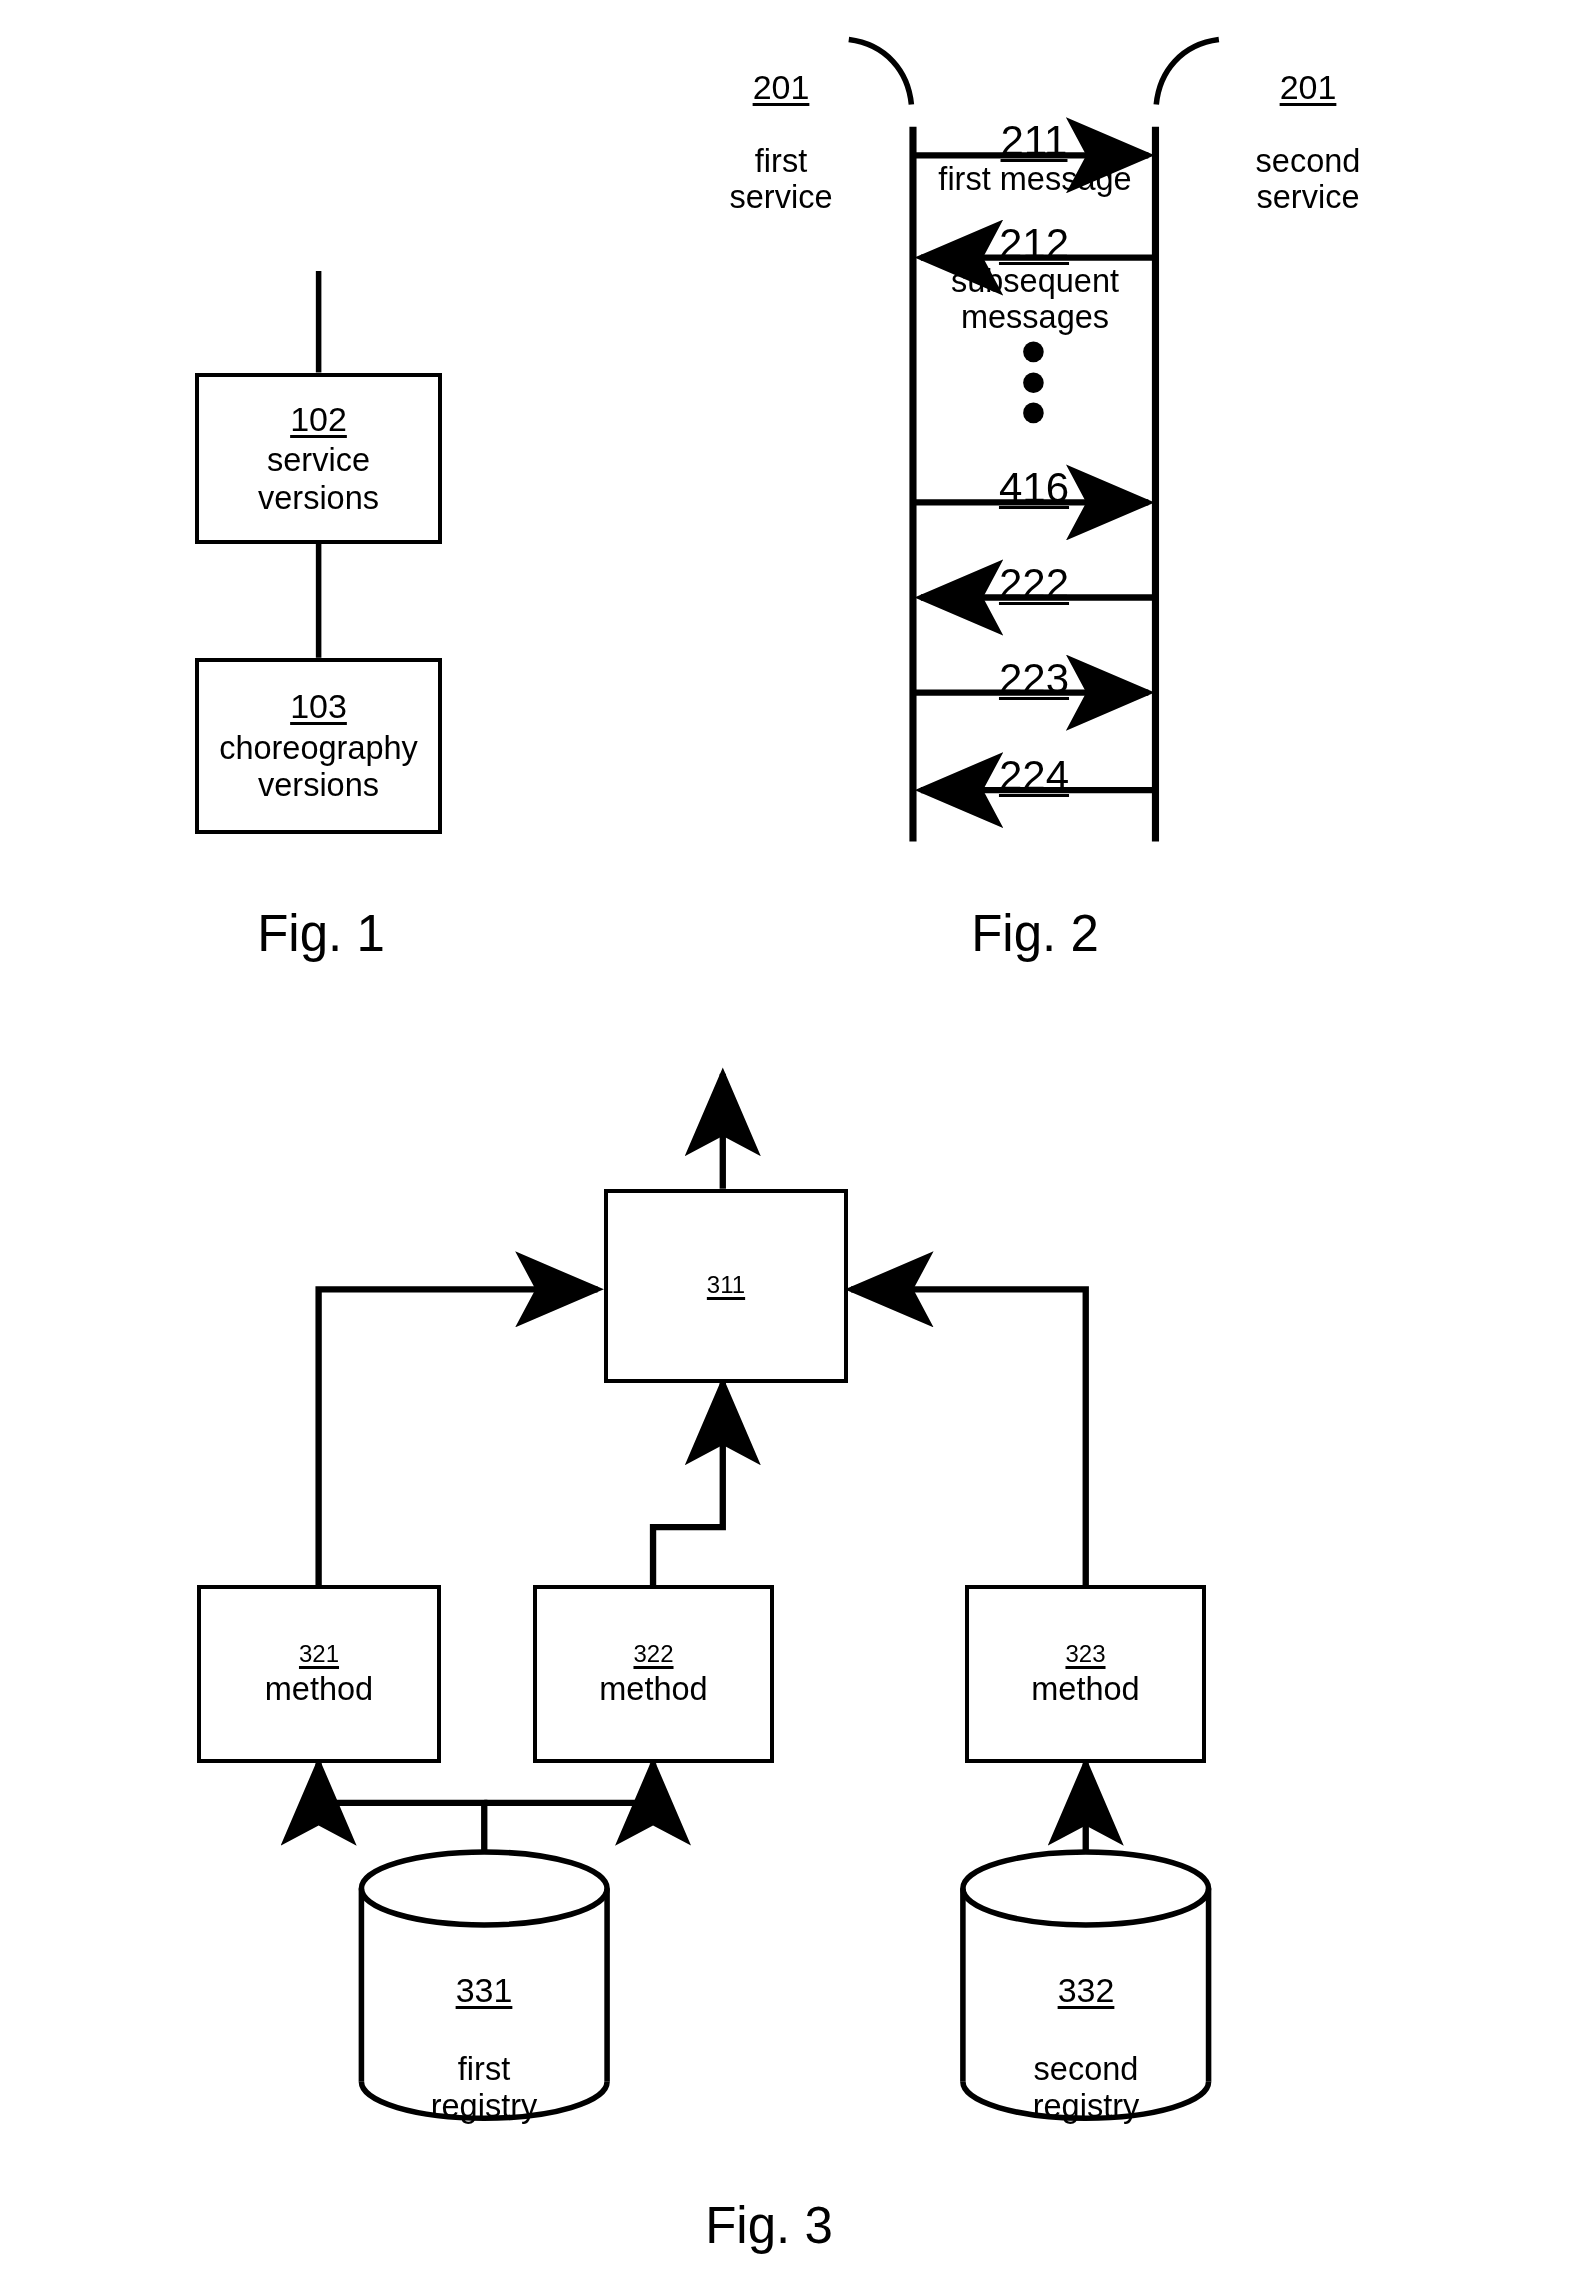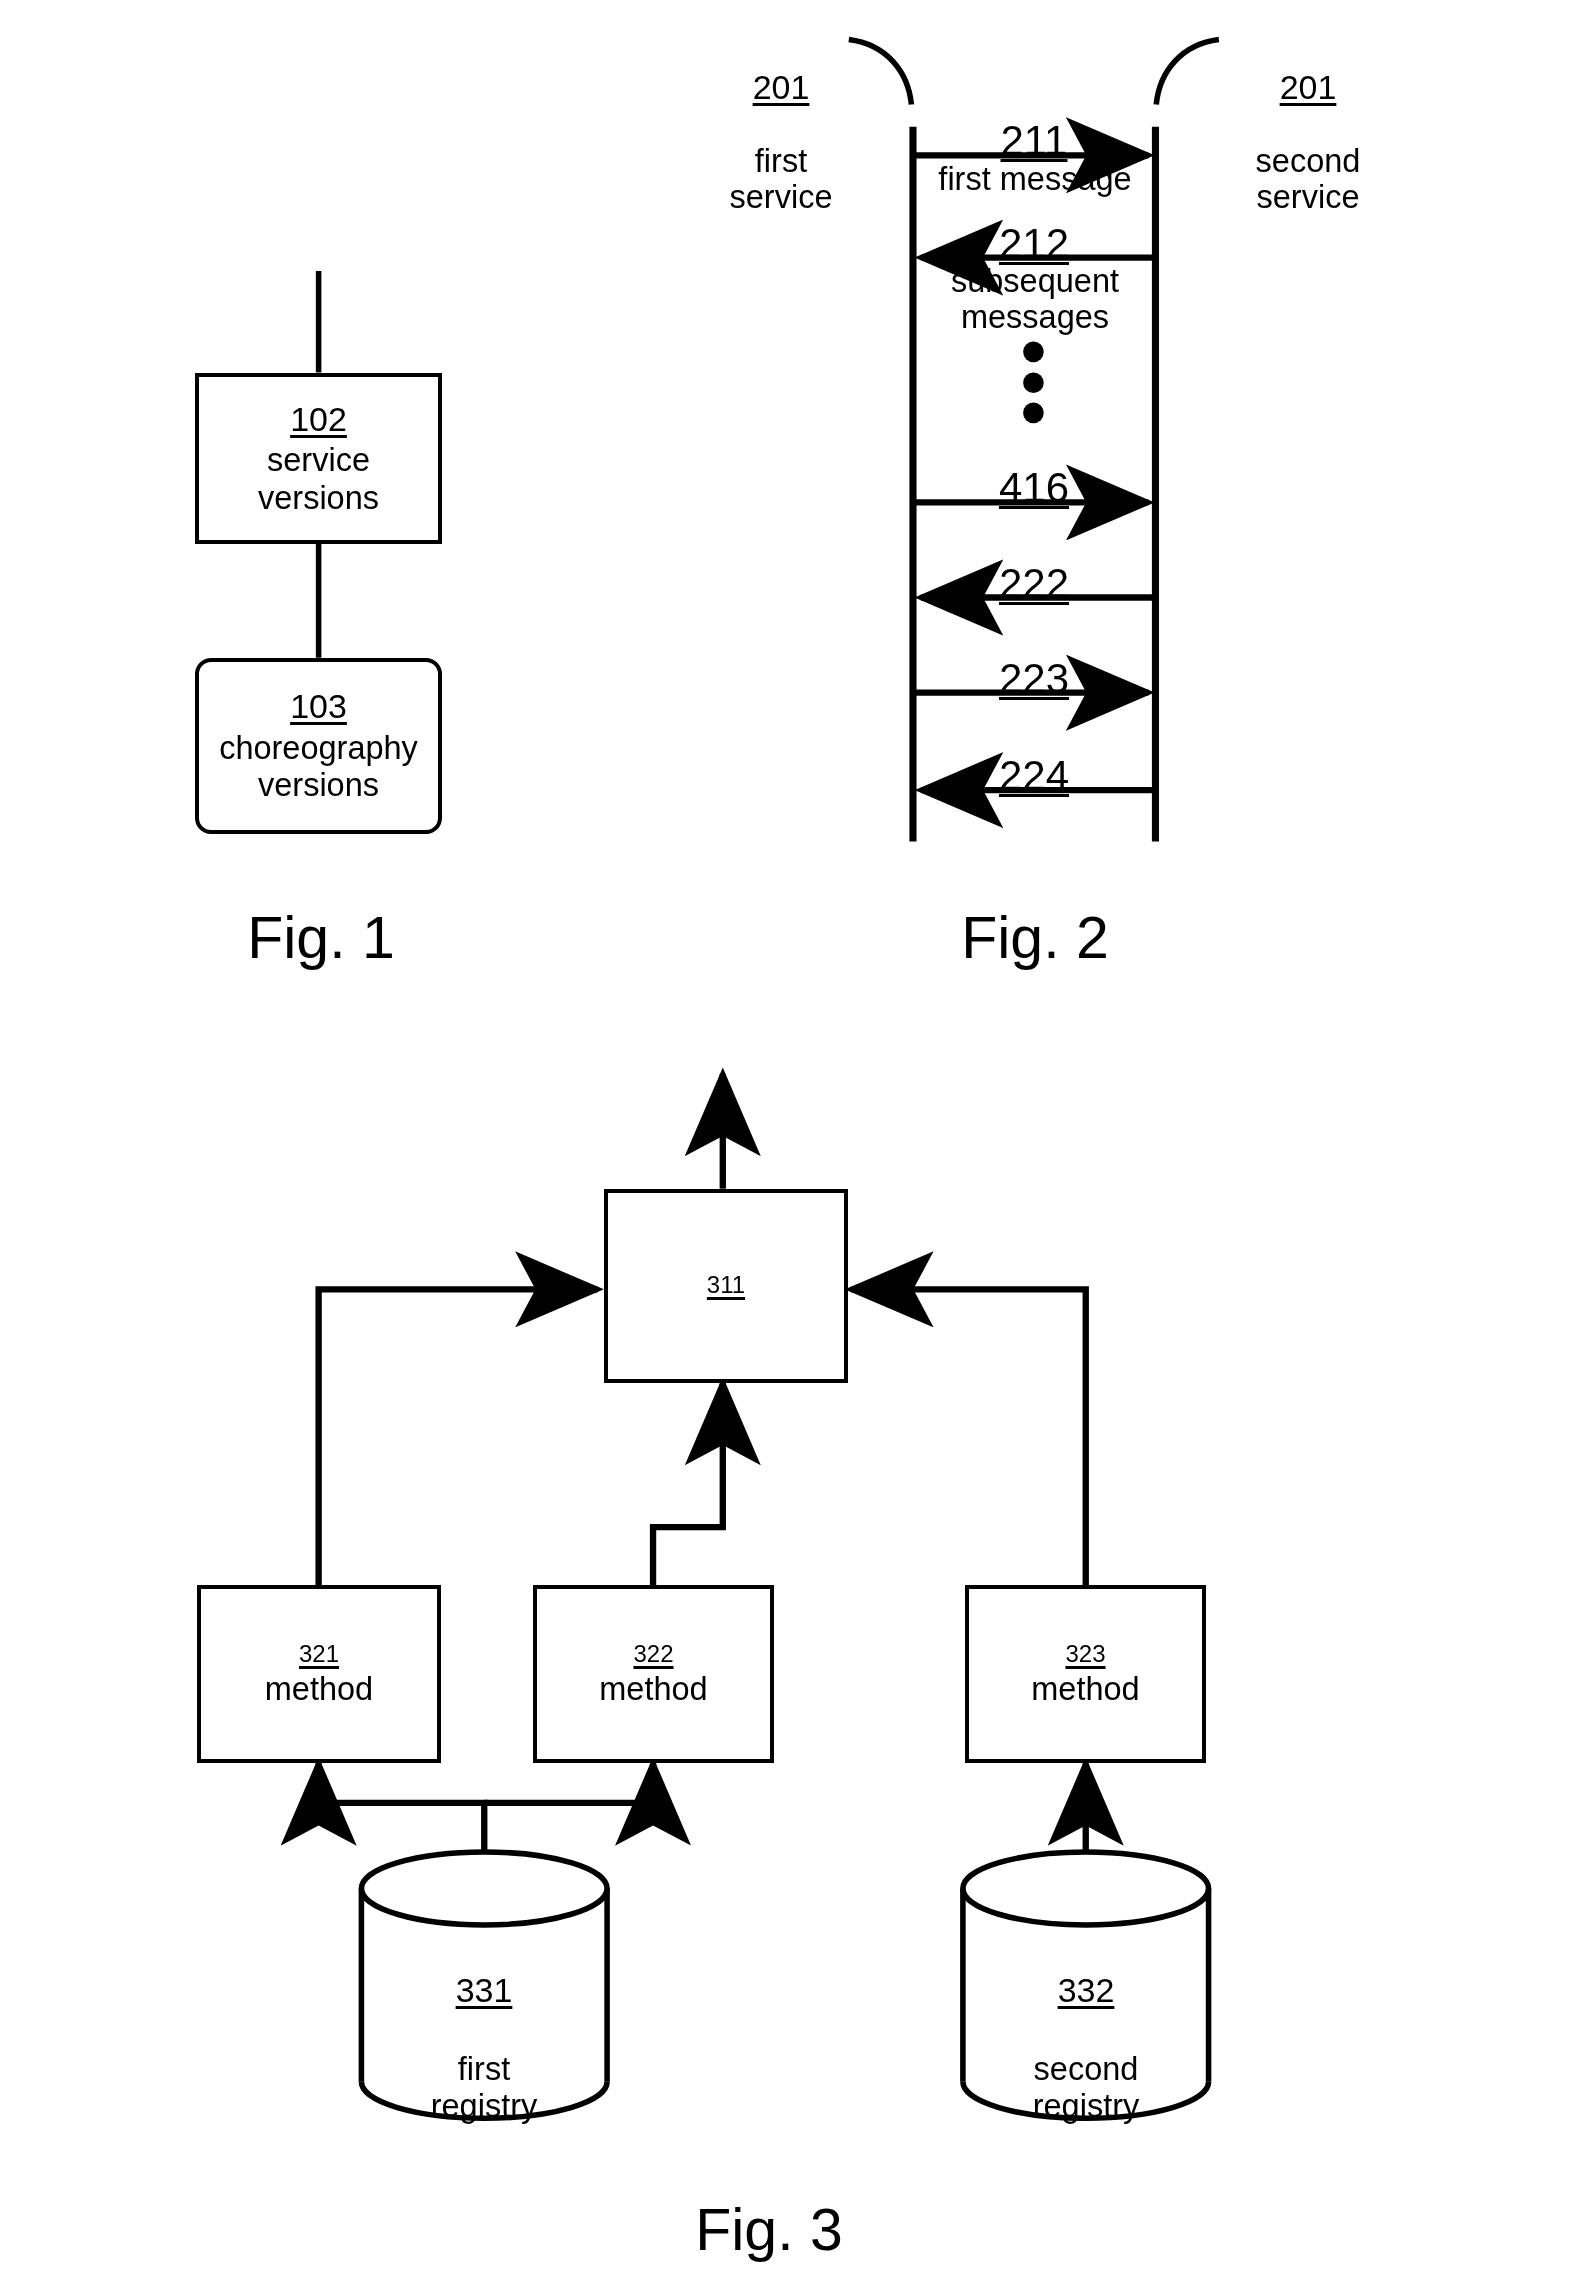--- a/index.html
+++ b/index.html
@@ -96,21 +96,21 @@
     text-align: center;
     font-size: 32.5px;
     line-height: 1.15;
     white-space: pre-line;
   }
   .cyl-caption .ref-num { font-size: 34px; display: block; margin-bottom: 3.2px; }
 
   
   .fig-caption {
     position: absolute;
-    font-size: 59px;
+    font-size: 51px;
     text-align: center;
     white-space: nowrap;
   }
 </style>
 </head>
 <body>
 
 <div id="page">
 
   <svg class="layer" viewBox="0 0 2005 2896">
@@ -174,21 +174,21 @@
     </g>
   </svg>
 
 
   <div class="node-box fig1-box" style="left:195px; top:373px; width:247px; height:171px;">
     <span class="ref-num">102</span>
     <span class="node-label">service
 versions</span>
   </div>
 
-  <div class="node-box fig1-box" style="left:195px; top:658px; width:247px; height:176px;border-radius:16px;">
+  <div class="node-box fig1-box" style="left:195px; top:658px; width:247px; height:176px;">
     <span class="ref-num">103</span>
     <span class="node-label">choreography
 versions</span>
   </div>
 
   <div class="fig-caption" style="left:198px; top:904px; width:246px;">Fig. 1</div>
 
   <div class="actor-label" style="left:698px; top:32px; width:166px;">
     <span class="ref-num">201</span>
     <span>first

